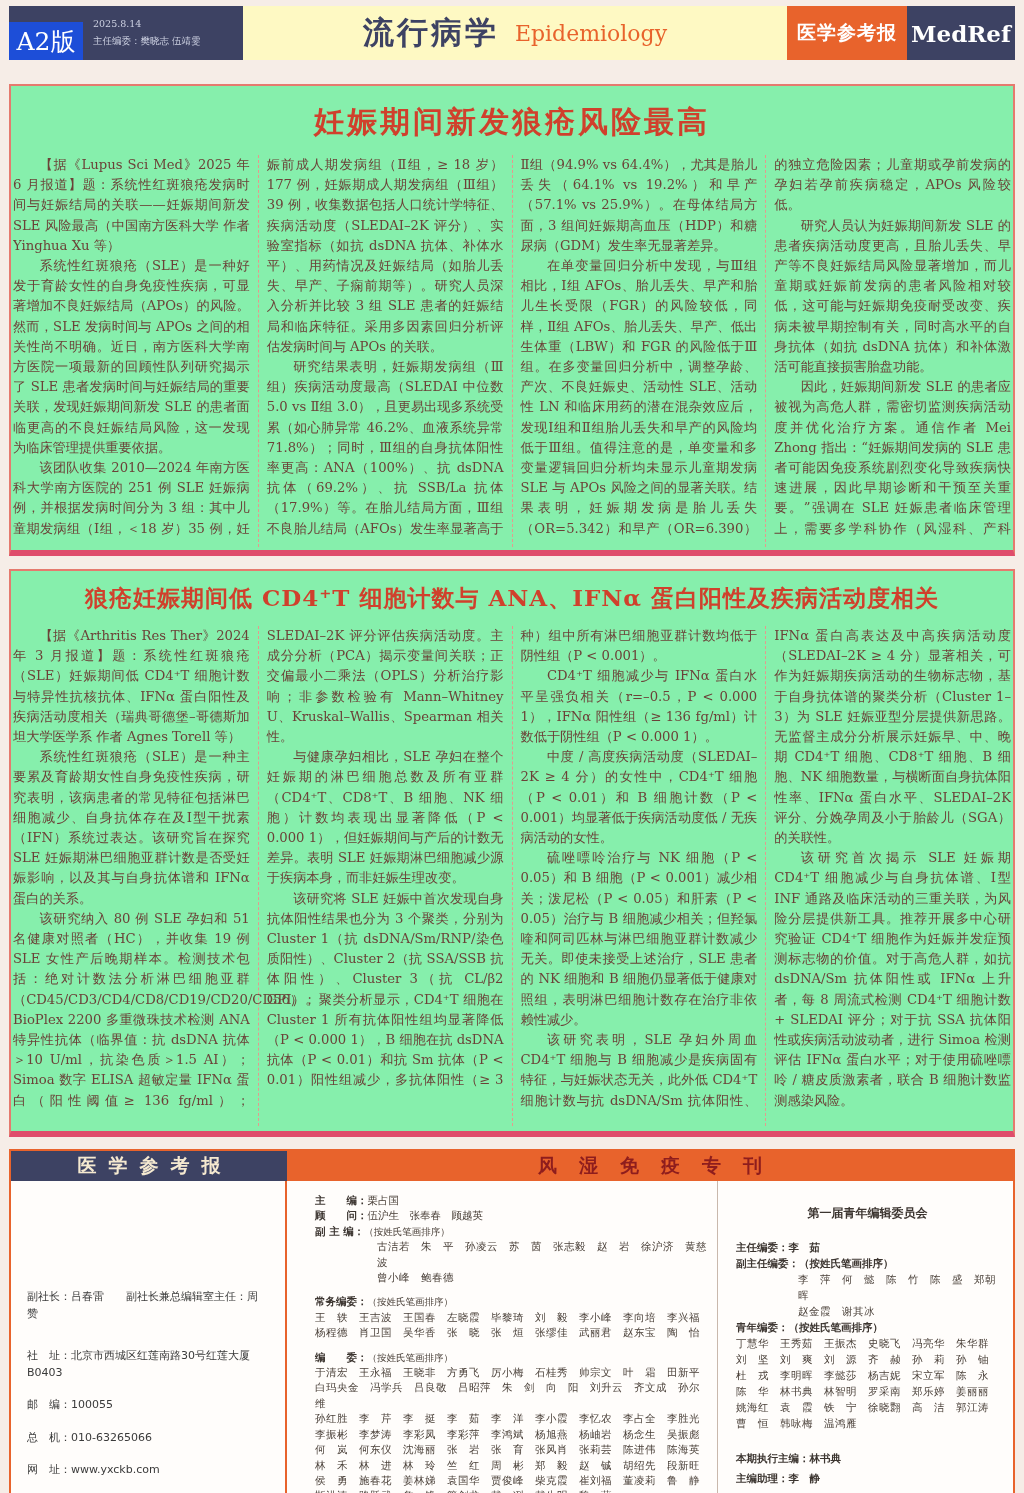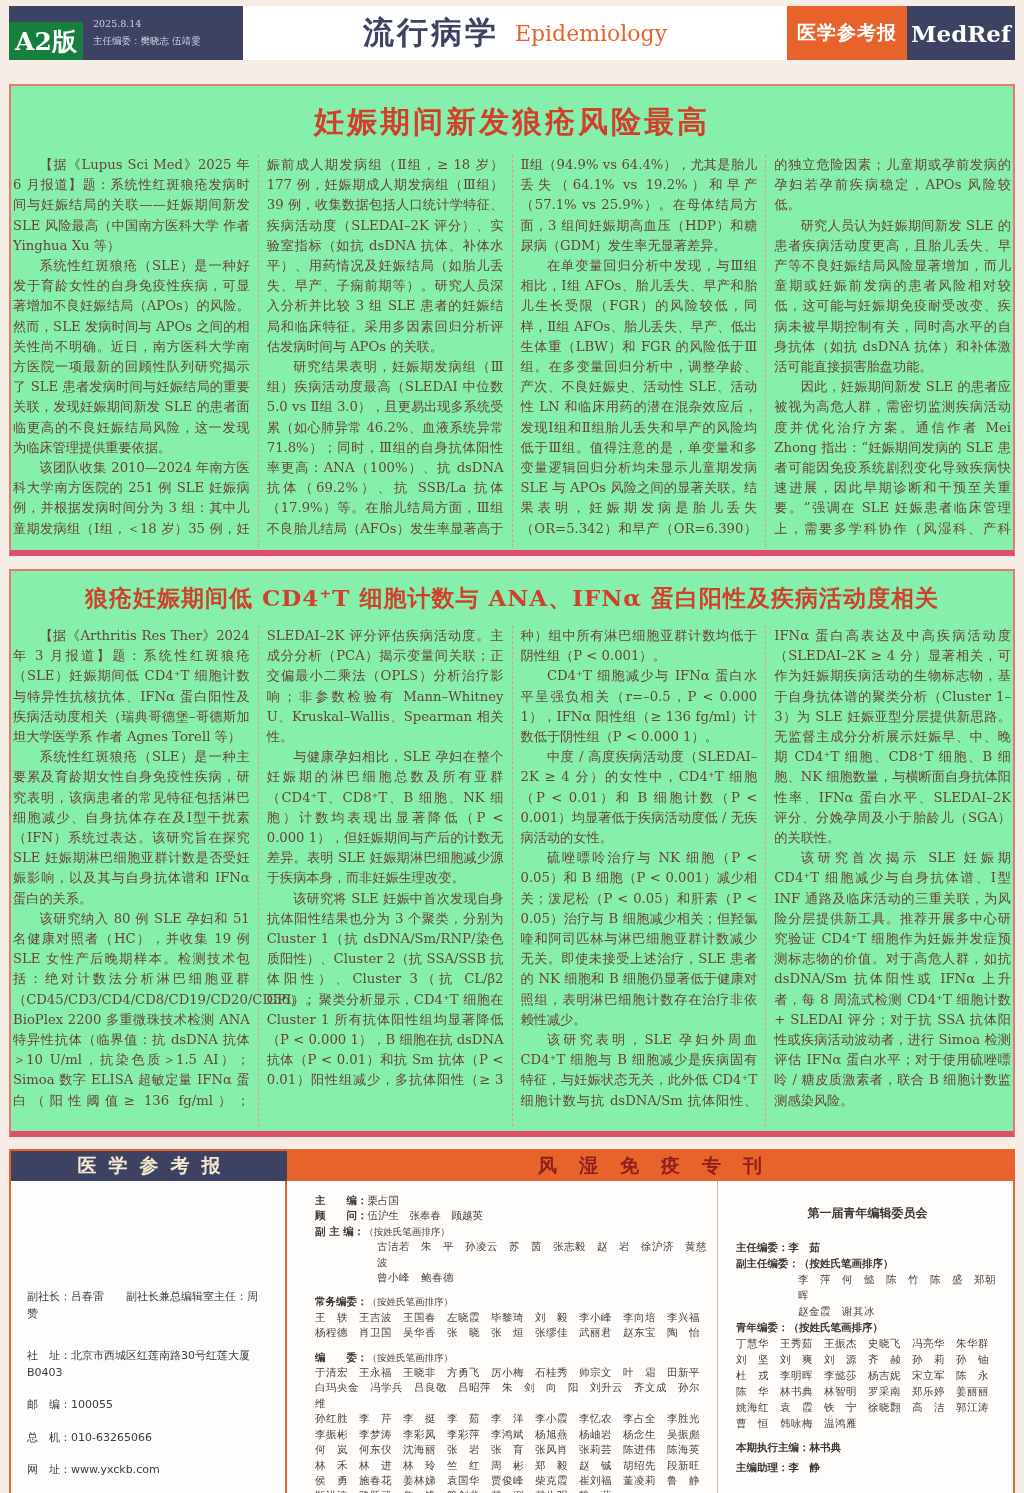--- a/index.html
+++ b/index.html
@@ -6,23 +6,23 @@
   body{
     width:1024px;height:1493px;
     background:#f6ede7;
     font-family:"DejaVu Serif", serif;
     position:relative;overflow:hidden;
   }
   .page{position:absolute;inset:0;padding:6px 9px;box-sizing:border-box;}
 
   
   .masthead{height:54px;background:#3d4263;display:flex;align-items:stretch;}
-  .edition-badge{background:#15803d;color:#fff;width:74px;display:flex;align-items:center;justify-content:center;font-size:25px;font-weight:bold;margin-top:16px;}
+  .edition-badge{background:#1d4ed8;color:#fff;width:74px;display:flex;align-items:center;justify-content:center;font-size:25px;font-weight:normal;margin-top:16px;}
   .edition-meta{color:#cdd1e2;font-size:9.5px;padding:9px 10px 0;width:160px;line-height:1.8;box-sizing:border-box;}
-  .section-panel{background:#ffffff;flex:1;display:flex;align-items:center;justify-content:center;gap:16px;}
+  .section-panel{background:#fef9c3;flex:1;display:flex;align-items:center;justify-content:center;gap:16px;}
   .section-cn{color:#3d4263;font-size:31px;font-weight:bold;letter-spacing:3px;}
   .section-en{color:#e8632c;font-size:22px;font-weight:normal;}
   .brand-cn{background:#e8632c;color:#fff;width:120px;display:flex;align-items:center;justify-content:center;font-size:19px;font-weight:bold;letter-spacing:1px;}
   .brand-en{color:#fff;width:108px;display:flex;align-items:center;justify-content:center;font-size:23px;font-weight:bold;}
 
   
   .article{background:#86efac;border:2px solid #e57a6e;border-bottom:6px solid #df4d6c;
            padding:8px 2px 6px;box-sizing:border-box;}
   .a1{height:472px;margin-top:24px;}
   .a2{height:568px;margin-top:13px;}
@@ -55,21 +55,21 @@
             font-family:"DejaVu Sans", sans-serif;}
   .f-youth{border-left:1px solid #c9b8ac;padding:10px 14px 0 18px;font-size:10.5px;color:#4a4039;
            line-height:16px;font-family:"DejaVu Sans", sans-serif;}
   .ed-label{font-weight:bold;color:#3c3530;}
   .note{font-size:9.5px;}
   .grp{margin-top:9px;}
   .names{letter-spacing:0.5px;}
   .names.indent{padding-left:62px;}
   .y-title{text-align:center;font-weight:bold;font-size:12px;color:#3c3530;margin:14px 0 18px;}
   .y-grp{}
-  .y-bottom{margin-top:8px;}
+  .y-bottom{margin-top:19px;}
   .y-bottom div{margin-bottom:4px;}
 </style>
 </head>
 <body>
 
 <div class="page">
 
   <header class="masthead">
     <div class="edition-badge">A2版</div>
     <div class="edition-meta">

